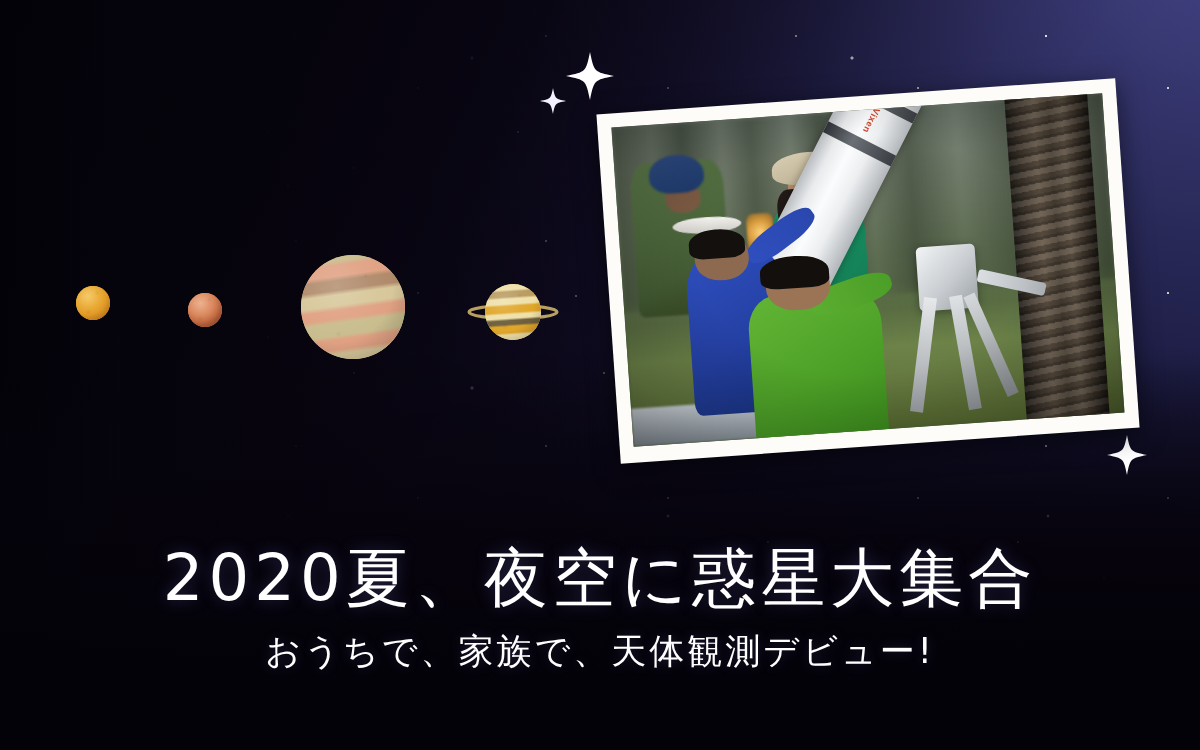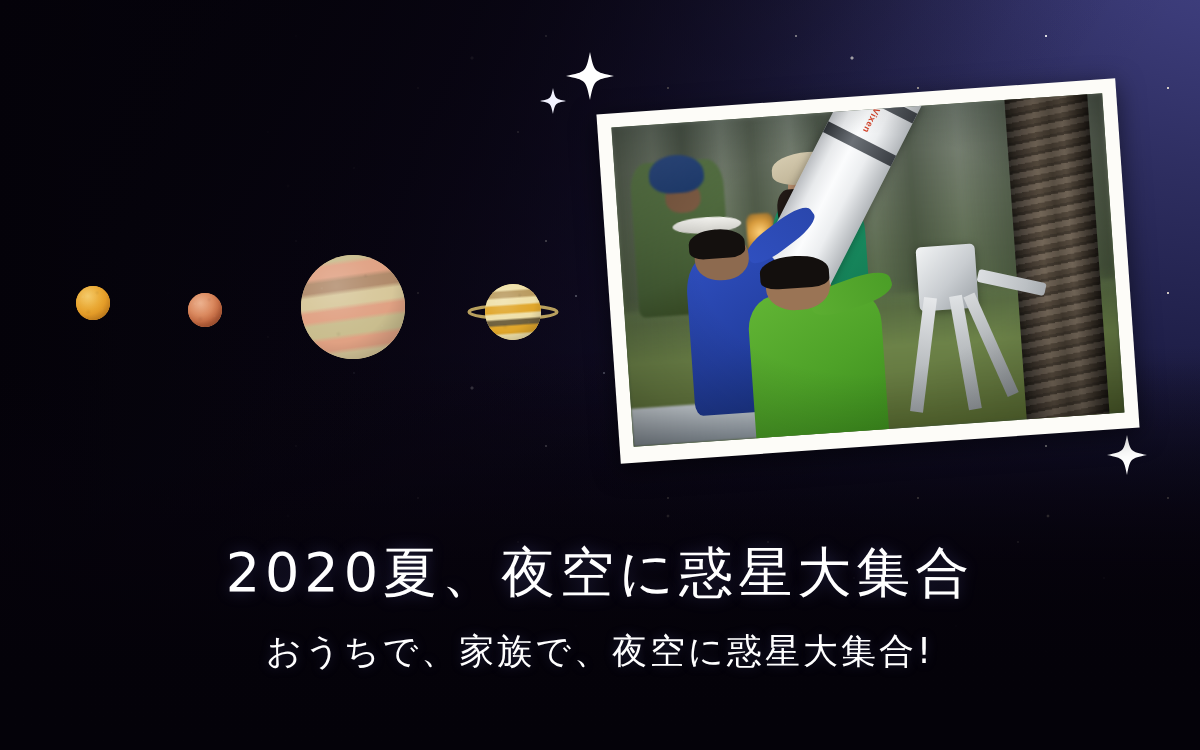--- a/index.html
+++ b/index.html
@@ -297,21 +297,21 @@
 
   
   .headline-wrap {
     position: absolute;
     left: 0; right: 0;
     text-align: center;
   }
   .headline {
     color: #ffffff;
     font-family: "DejaVu Sans", "Liberation Sans", sans-serif;
-    font-size: 54px;
+    font-size: 64px;
     font-weight: 400;
     letter-spacing: 5px;
     line-height: 1;
     text-shadow: 0 0 16px rgba(120,130,220,0.30);
     white-space: nowrap;
     text-align: center;
   }
   .subline {
     color: #ffffff;
     font-family: "DejaVu Sans", "Liberation Sans", sans-serif;
@@ -429,16 +429,16 @@
       <div class="ph-boy2-hair"></div>
 
       <div class="ph-vignette"></div>
     </div>
   </div>
 
   <div class="headline-wrap" style="top:546px;">
     <div class="headline">2020夏、夜空に惑星大集合</div>
   </div>
   <div class="headline-wrap" style="top:634px;">
-    <div class="subline">おうちで、家族で、夜空に惑星大集合!</div>
+    <div class="subline">おうちで、家族で、天体観測デビュー!</div>
   </div>
 
 </div>
 
 </body></html>

